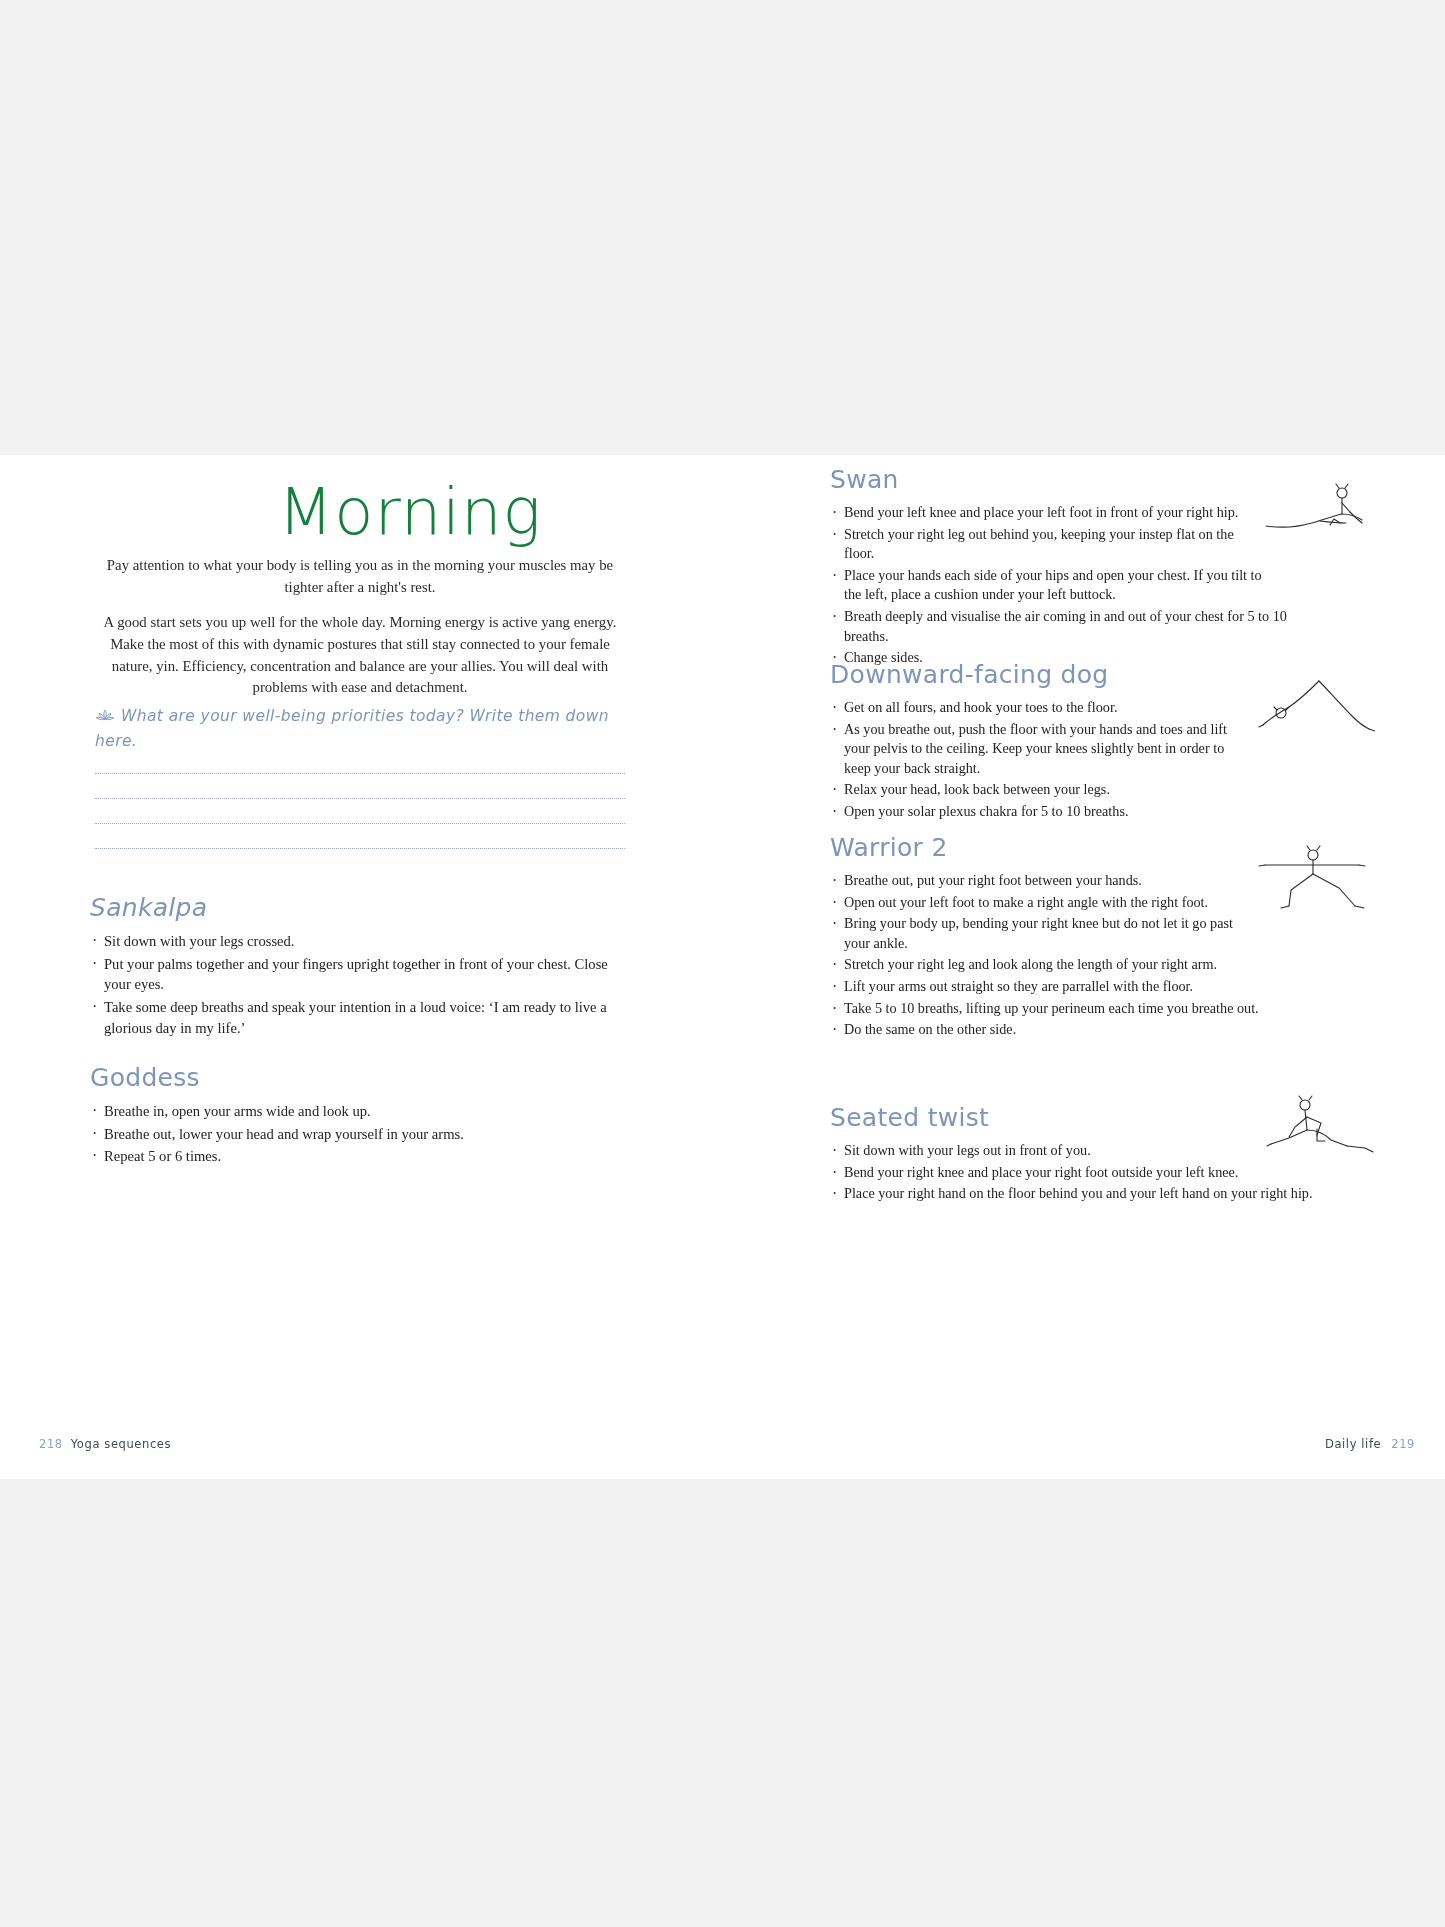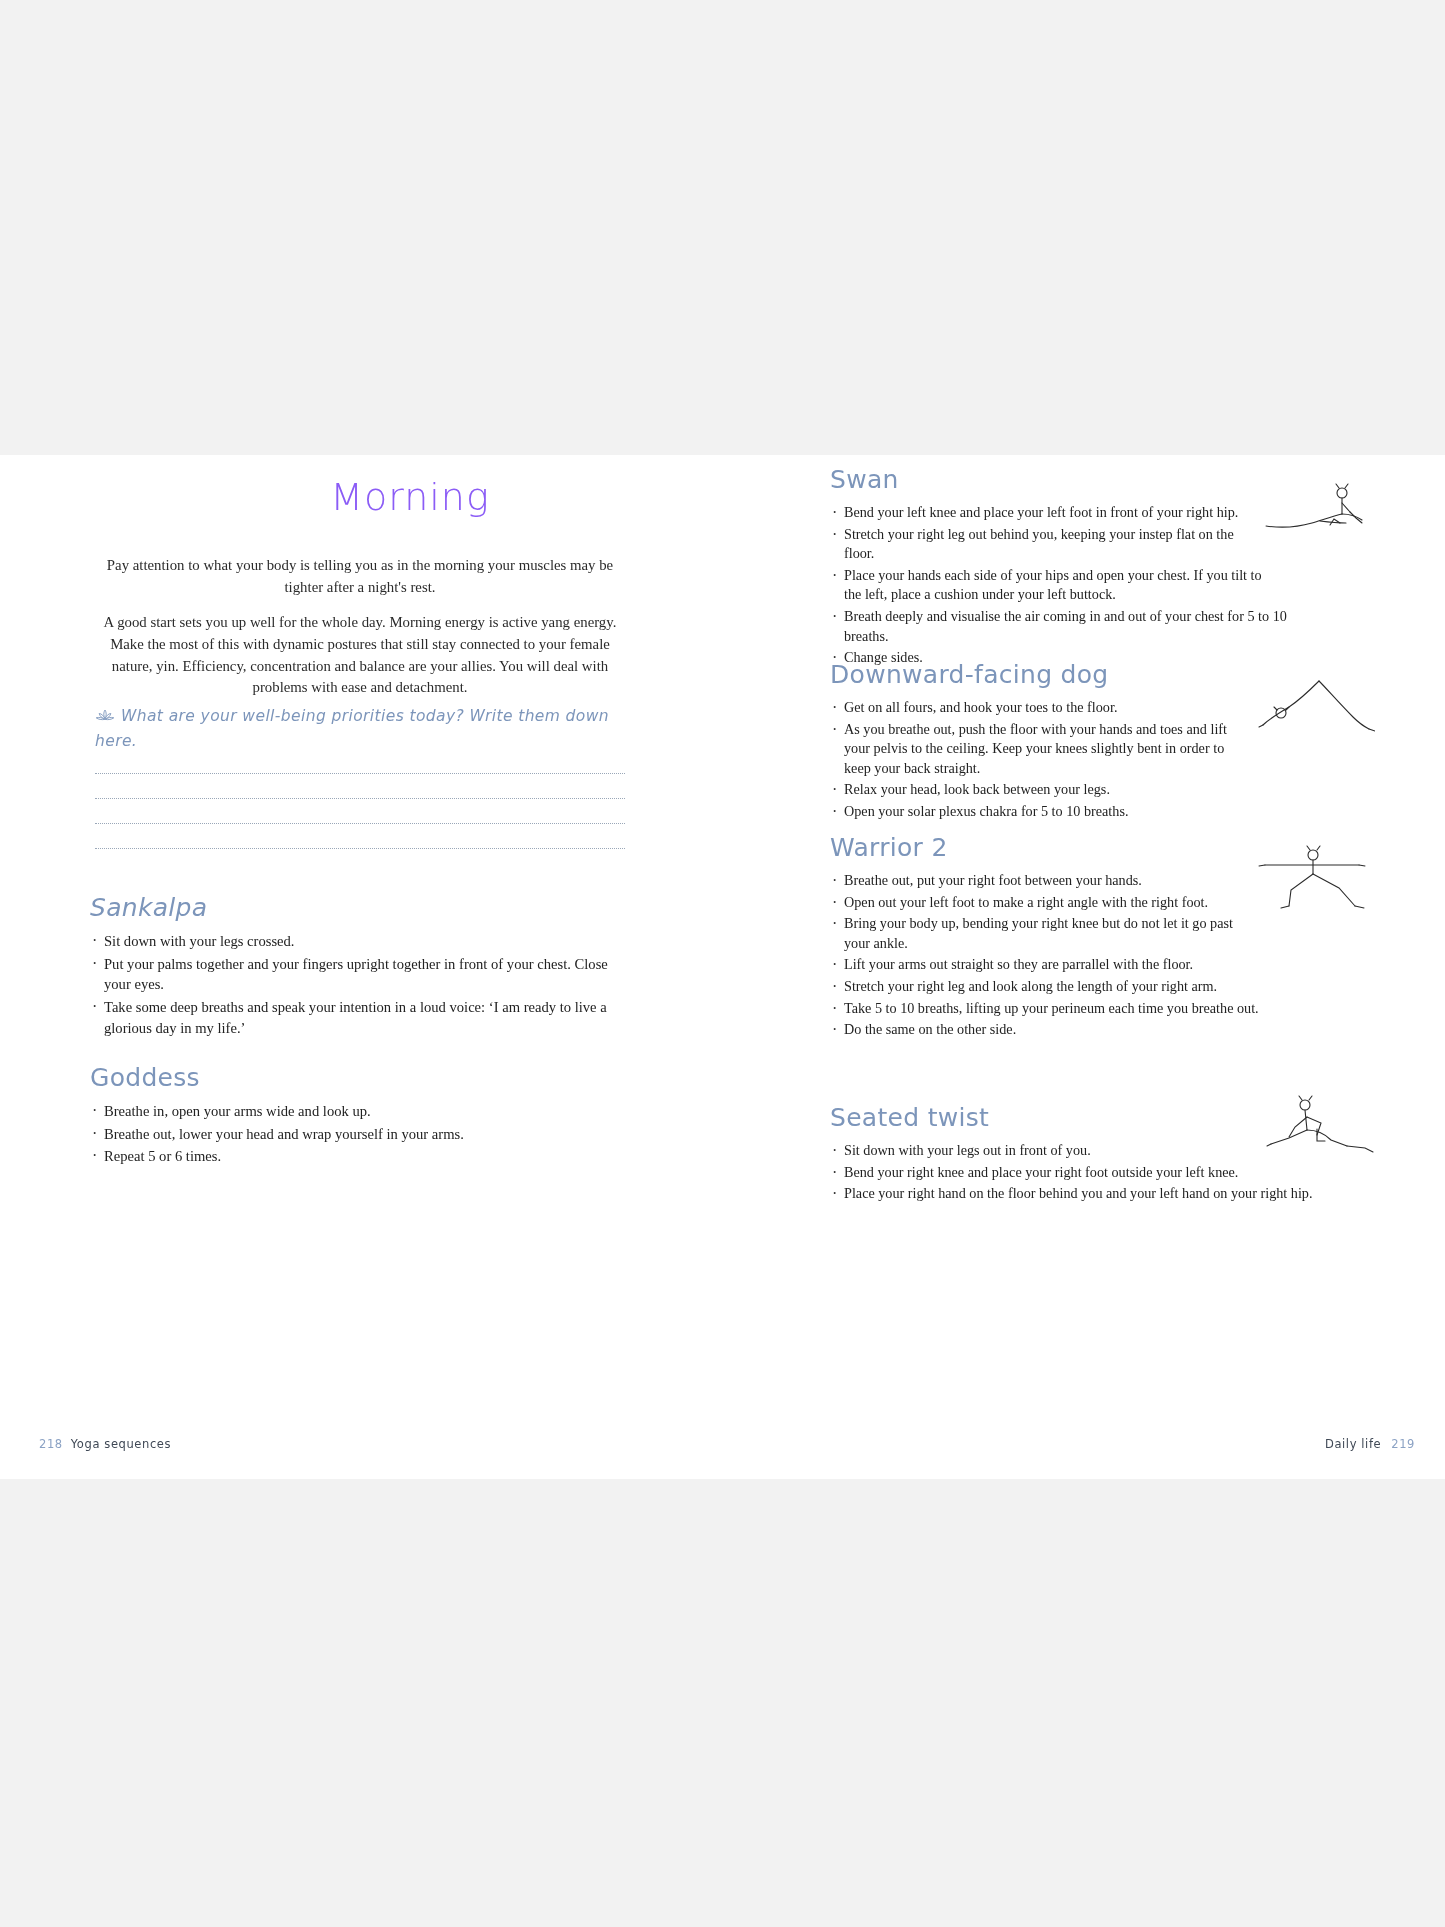--- a/index.html
+++ b/index.html
@@ -46,23 +46,23 @@
   }
 
   .big-title {
     position: absolute;
     left: 95px;
     top: 20px;
     width: 630px;
     text-align: center;
     font-family: "DejaVu Sans", sans-serif;
     font-weight: 300;
-    font-size: 38px;
+    font-size: 64px;
     letter-spacing: 1px;
-    color: #8b5cf6;
+    color: #15803d;
   }
 
   .intro {
     position: absolute;
     left: 95px;
     top: 100px;
     width: 530px;
     text-align: center;
     font-size: 14.8px;
     line-height: 1.48;
@@ -303,22 +303,22 @@
           </g>
         </svg>
       </div>
 
       <div class="r-sec" style="top:378px;">
         <div class="sub-head">Warrior 2</div>
         <ul class="steps">
           <li style="width:390px;">Breathe out, put your right foot between your hands.</li>
           <li style="width:390px;">Open out your left foot to make a right angle with the right foot.</li>
           <li style="width:400px;">Bring your body up, bending your right knee but do not let it go past your ankle.</li>
+          <li>Stretch your right leg and look along the length of your right arm.</li>
           <li>Lift your arms out straight so they are parrallel with the floor.</li>
-          <li>Stretch your right leg and look along the length of your right arm.</li>
           <li>Take 5 to 10 breaths, lifting up your perineum each time you breathe out.</li>
           <li>Do the same on the other side.</li>
         </ul>
       </div>
       <div class="figure" style="left:455px; top:390px;">
         <svg width="120" height="70" viewBox="0 0 120 70">
           <g fill="none" stroke="#2b2b2b" stroke-width="1.1" stroke-linecap="round">
             <circle cx="58" cy="10" r="5"></circle>
             <path d="M55 5 l-3 -4 M62 5 l3 -4"></path>
             <path d="M58 15 l0 14"></path>

